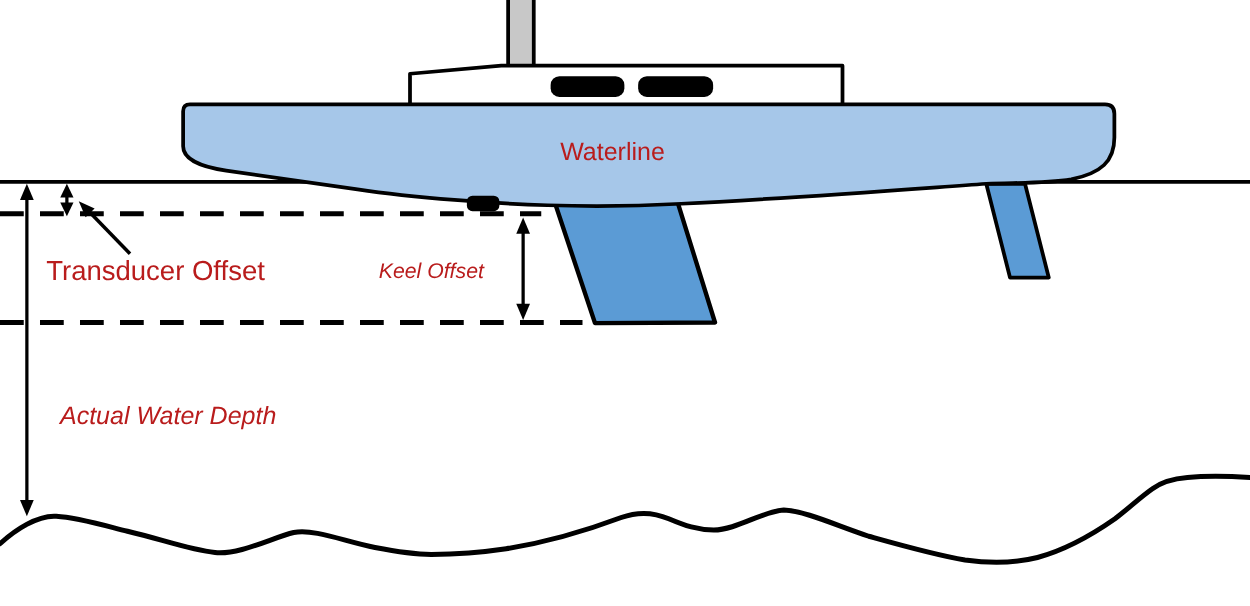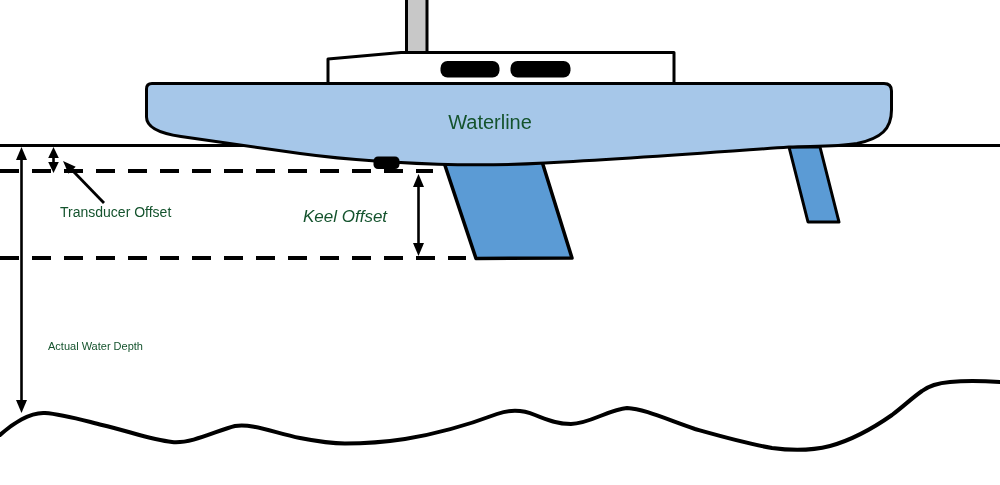--- a/index.html
+++ b/index.html
@@ -15,47 +15,48 @@
     overflow: hidden;
     font-family: "Liberation Sans", sans-serif;
   }
   #diagram-svg {
     position: absolute;
     left: 0;
     top: 0;
   }
   .label {
     position: absolute;
-    color: #14532d;
+    color: #b91c1c;
     white-space: nowrap;
     line-height: 1.1;
     user-select: none;
   }
   .label-waterline {
     left: 425px;
     top: 111px;
     width: 130px;
     text-align: center;
     font-size: 20px;
   }
   .label-transducer {
-    left: 60px;
+    left: 37px;
     top: 205px;
-    font-size: 14px;
+    font-size: 22px;
   }
   .label-keel {
     left: 303px;
     top: 208px;
     font-size: 17px;
     font-style: italic;
   }
   .label-depth {
     left: 48px;
-    top: 340px;
-    font-size: 11px;
+    top: 322px;
+    font-size: 20px;
+    font-style: italic;
   }
 </style>
 </head>
 <body>
 
 <div id="stage">
 
   <svg id="diagram-svg" width="1000" height="485" viewBox="0 0 1000 485">
 
     <line x1="0" y1="145.5" x2="1000" y2="145.5" stroke="#000" stroke-width="3"></line>

